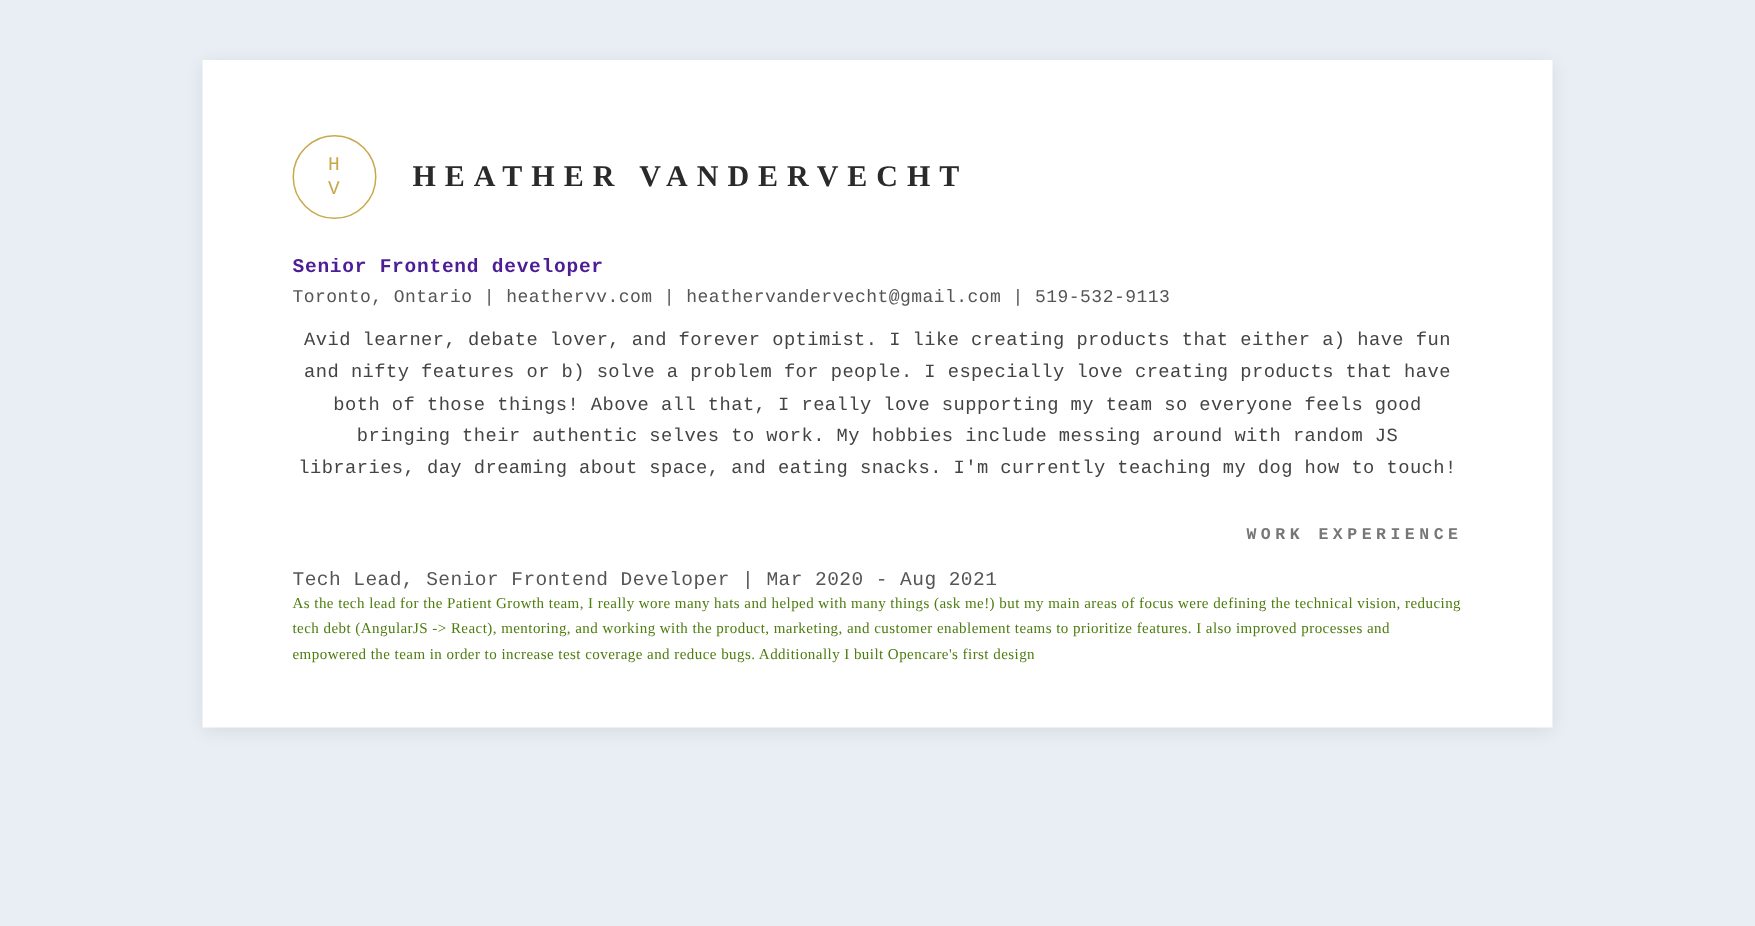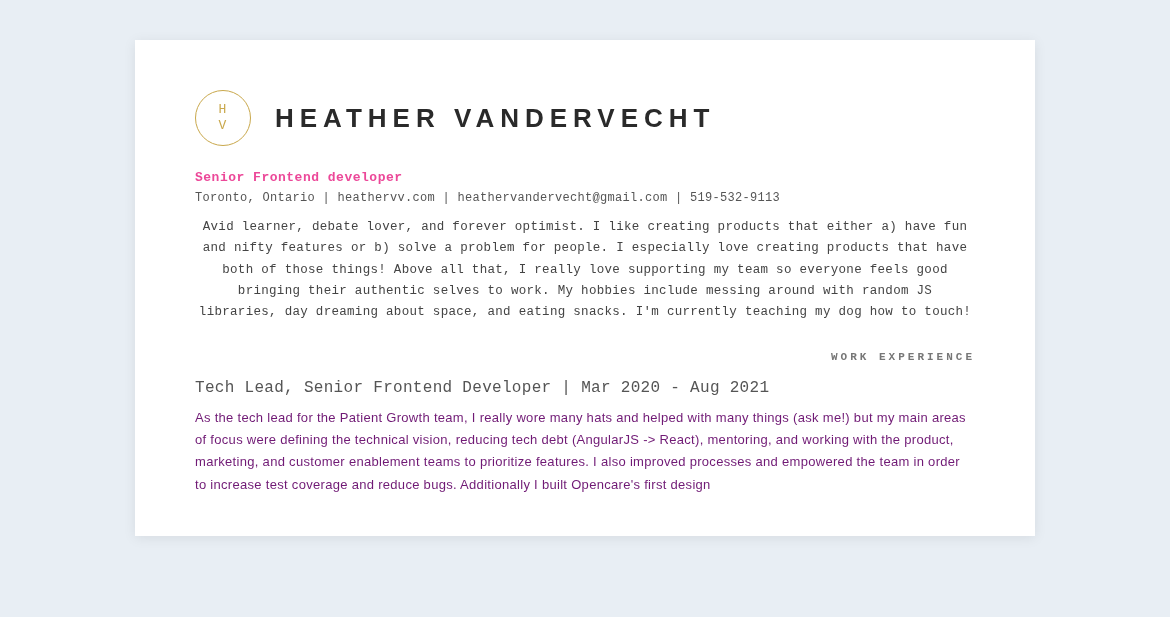--- a/index.html
+++ b/index.html
@@ -55,36 +55,36 @@
 
     .avatar-initials-bottom {
       font-family: 'Courier New', Courier, monospace;
       font-size: 13px;
       color: #c9a84c;
       line-height: 1.2;
       letter-spacing: 1px;
     }
 
     .name-title h1 {
-      font-family: Liberation Sans, sans-serif;
-      font-size: 26px;
+      font-family: Liberation Serif, serif;
+      font-size: 20px;
       font-weight: bold;
       letter-spacing: 6px;
       color: #2a2a2a;
       text-transform: uppercase;
     }
 
     .contact-block {
       margin-bottom: 16px;
     }
 
     .job-title {
       font-family: 'Courier New', Courier, monospace;
       font-size: 13px;
-      color: #ec4899;
+      color: #4c1d95;
       font-weight: bold;
       margin-bottom: 6px;
       letter-spacing: 0.5px;
     }
 
     .contact-line {
       font-family: 'Courier New', Courier, monospace;
       font-size: 12px;
       color: #555;
       margin-bottom: 12px;
@@ -121,30 +121,29 @@
       font-size: 16px;
       font-weight: bold;
       letter-spacing: 2px;
       color: #2a2a2a;
       text-transform: uppercase;
       margin-bottom: 6px;
     }
 
     .role-date {
       font-family: 'Courier New', Courier, monospace;
-      font-size: 16px;
+      font-size: 13px;
       color: #555;
-      margin-bottom: 10px;
       letter-spacing: 0.3px;
     }
 
     .role-description {
-      font-family: Liberation Sans, sans-serif;
-      font-size: 13px;
-      color: #701a75;
+      font-family: Liberation Serif, serif;
+      font-size: 10px;
+      color: #4d7c0f;
       line-height: 1.7;
       letter-spacing: 0.3px;
     }
   </style>
 </head>
 <body>
 
 <div class="resume-card">
 
   <div class="header-section">

